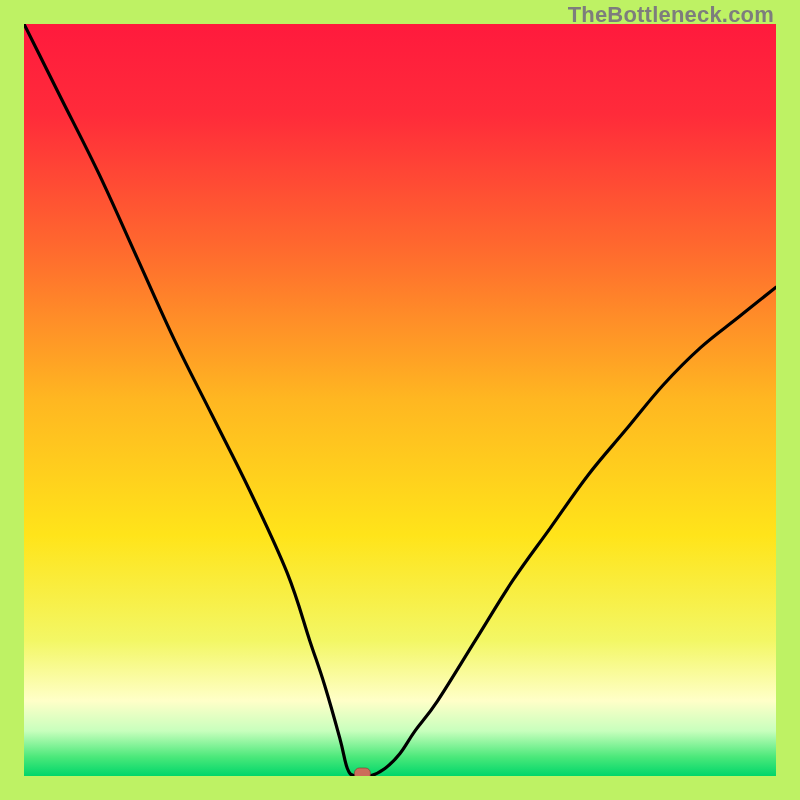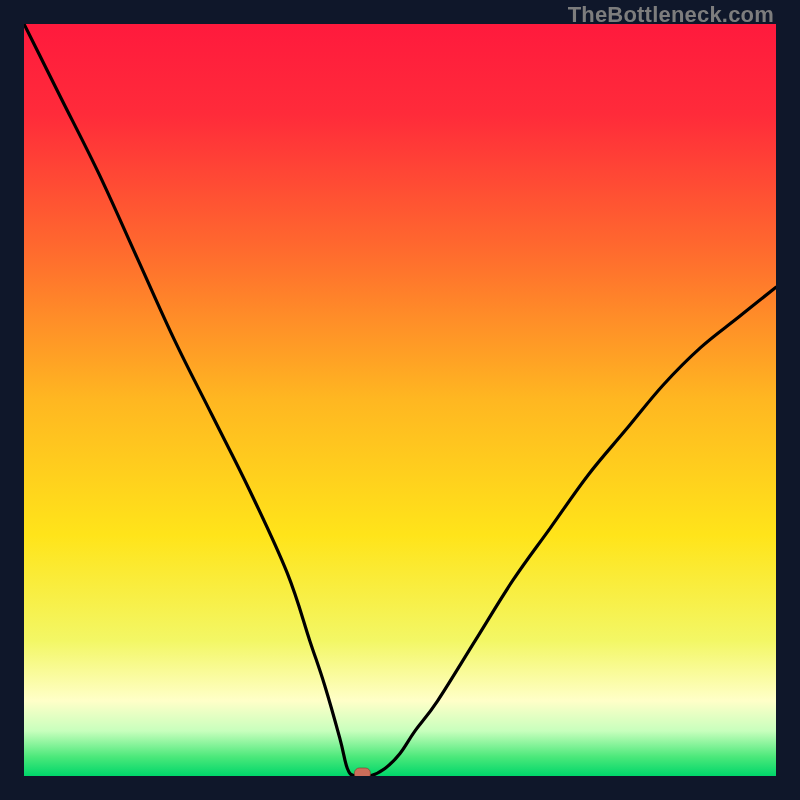--- a/index.html
+++ b/index.html
@@ -8,21 +8,21 @@
     width: 800px;
     height: 800px;
     overflow: hidden;
     background: #000;
     font-family: Arial, Helvetica, sans-serif;
   }
   .frame {
     position: absolute;
     left: 0; top: 0;
     width: 800px; height: 800px;
-    background: #0f172a;
+    background: #bef264;
   }
   .plot {
     position: absolute;
     left: 24px;
     top: 24px;
     width: 752px;
     height: 752px;
     overflow: hidden;
   }
   .watermark {

